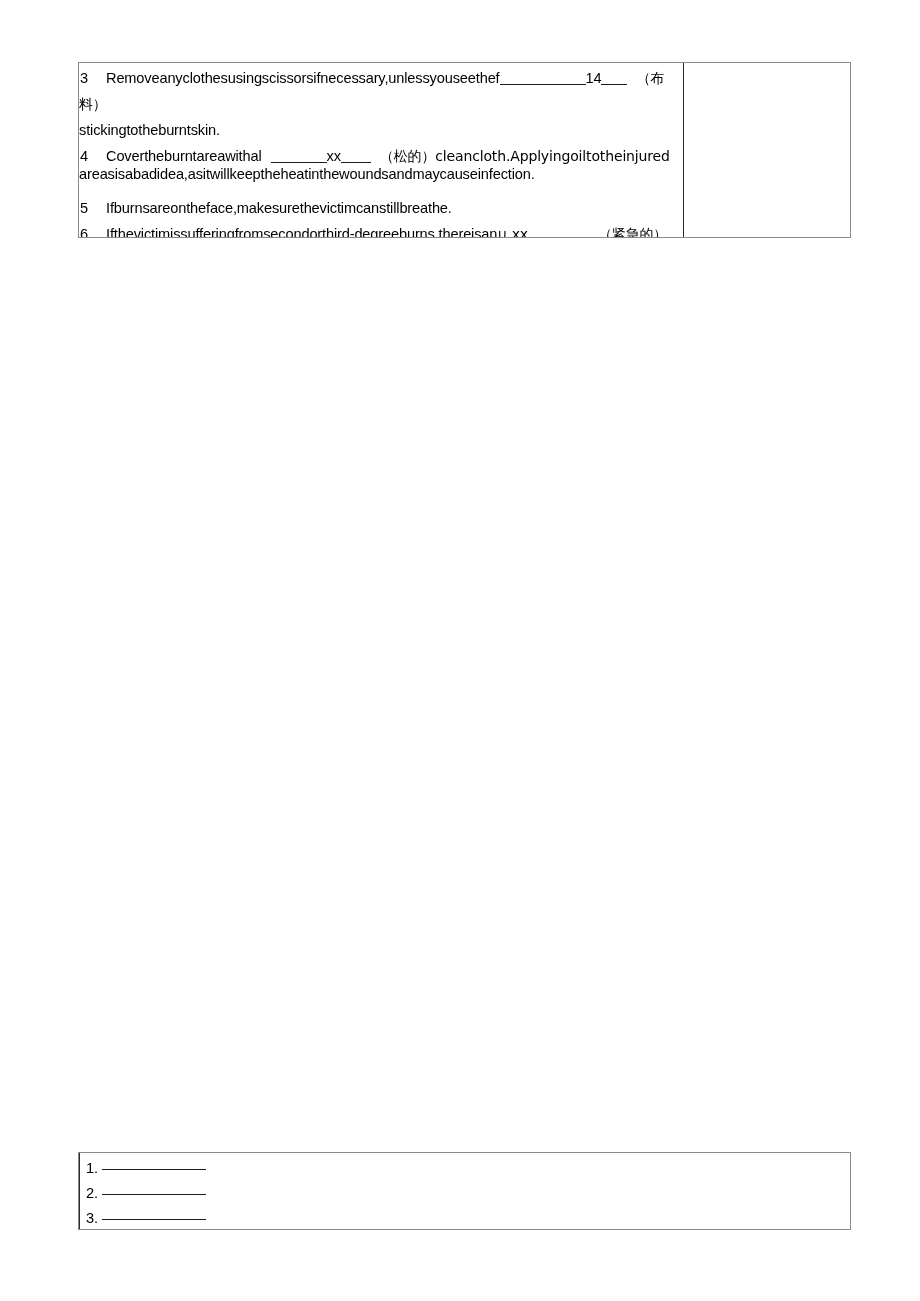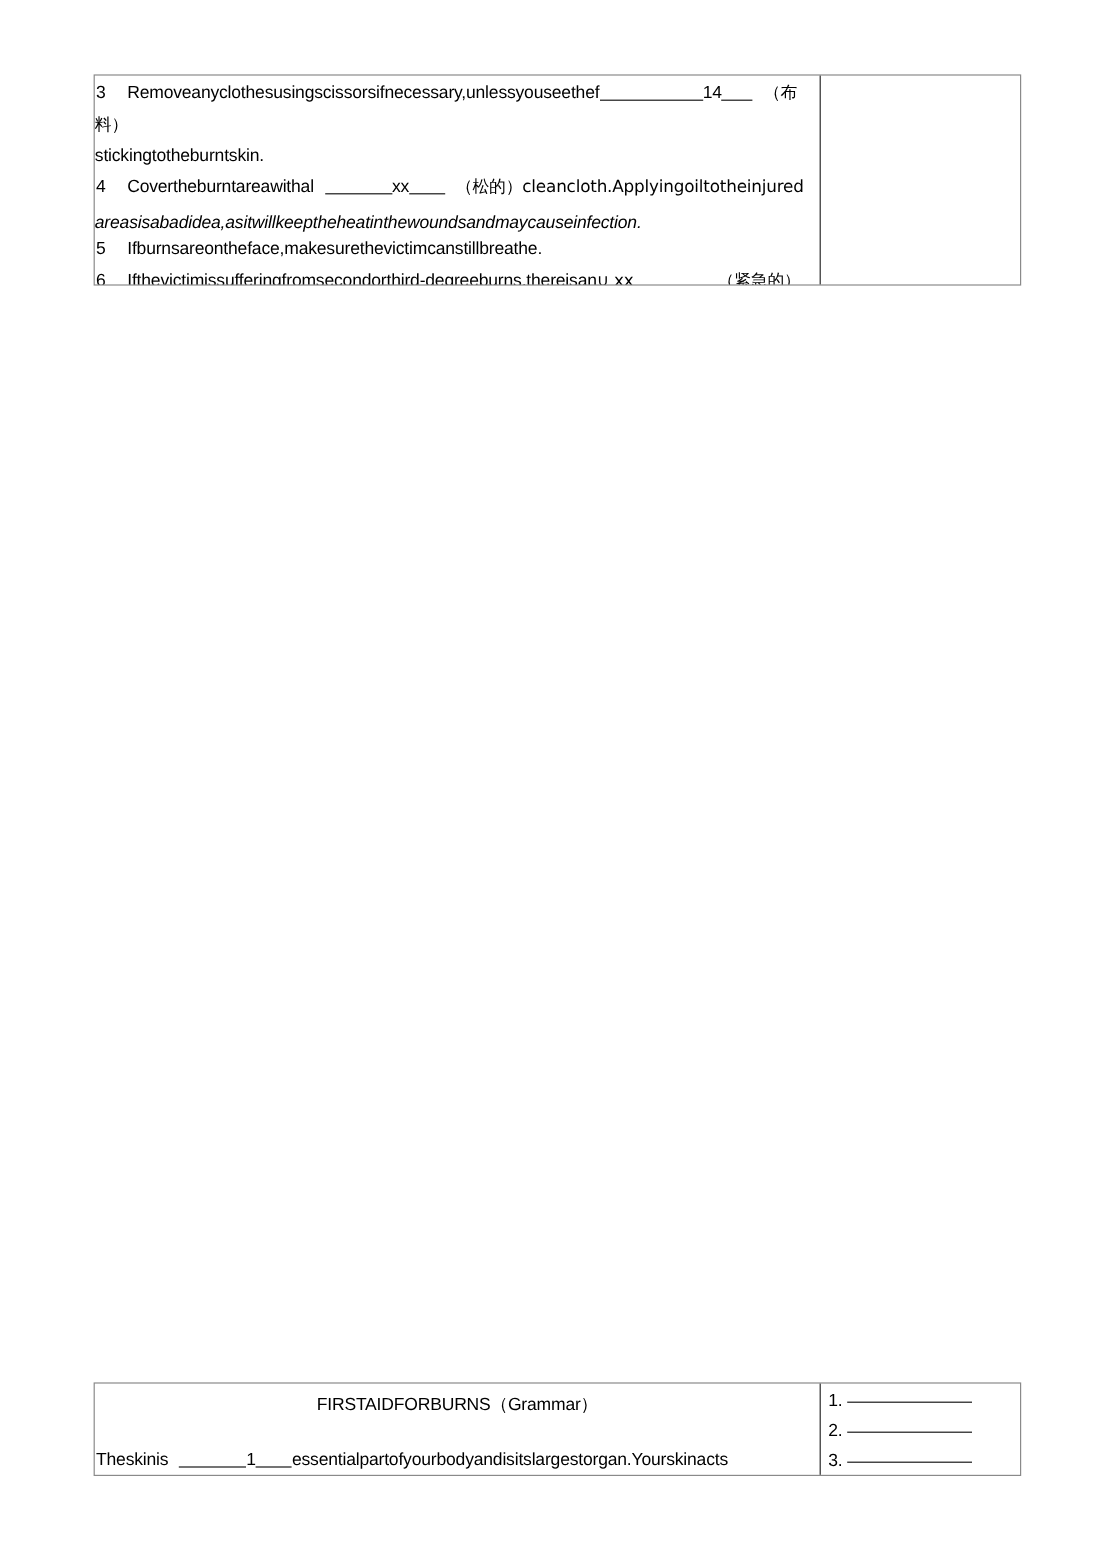--- a/index.html
+++ b/index.html
@@ -81,21 +81,21 @@
   }
   .cn { font-family: "DejaVu Sans", sans-serif; font-size: 14px; }
   .gap-lg { display: inline-block; width: 70px; }
   .gap-sm { display: inline-block; width: 9px; }
 
   
   .l1 { top: 8px;   left: 1px; }
   .l2 { top: 34px;  left: 0px; }
   .l3 { top: 60px;  left: 0px; text-align: right; }
   .l4 { top: 86px;  left: 1px; }
-  .l5 { top: 116px; left: 0px; font-style: italic; }
+  .l5 { top: 104px; left: 0px; }
   .l6 { top: 138px; left: 1px; }
   .l7 { top: 164px; left: 1px; }
 
   
   #bottom-table {
     left: 78px;
     top: 1152px;
     width: 773px;
     height: 78px;
   }
@@ -181,26 +181,20 @@
       <span class="num">6</span><span>Ifthevictimissufferingfromsecondorthird-degreeburns,thereisan</span><span class="underline-run"><span class="cn">∪ xx</span></span><span class="gap-lg"></span><span class="cn">（紧急的）</span>
     </div>
 
   </div>
 
   <div class="col-side"></div>
 </div>
 
 <div class="doc-table" id="bottom-table">
 
-  <div class="col-main">
-    <div class="bt-title">FIRSTAIDFORBURNS（Grammar）</div>
-    <div class="bt-body">
-      <span>Theskinis</span><span class="gap-sm"></span><span class="blank b-mid"></span><span>1</span><span class="blank b-sm"></span><span>essentialpartofyourbodyandisitslargestorgan.Yourskinacts</span>
-    </div>
-  </div>
 
   <div class="col-side">
     <div class="ans-item ans-1">
       <span>1.</span><span class="ans-rule"></span>
     </div>
     <div class="ans-item ans-2">
       <span>2.</span><span class="ans-rule"></span>
     </div>
     <div class="ans-item ans-3">
       <span>3.</span><span class="ans-rule"></span>

